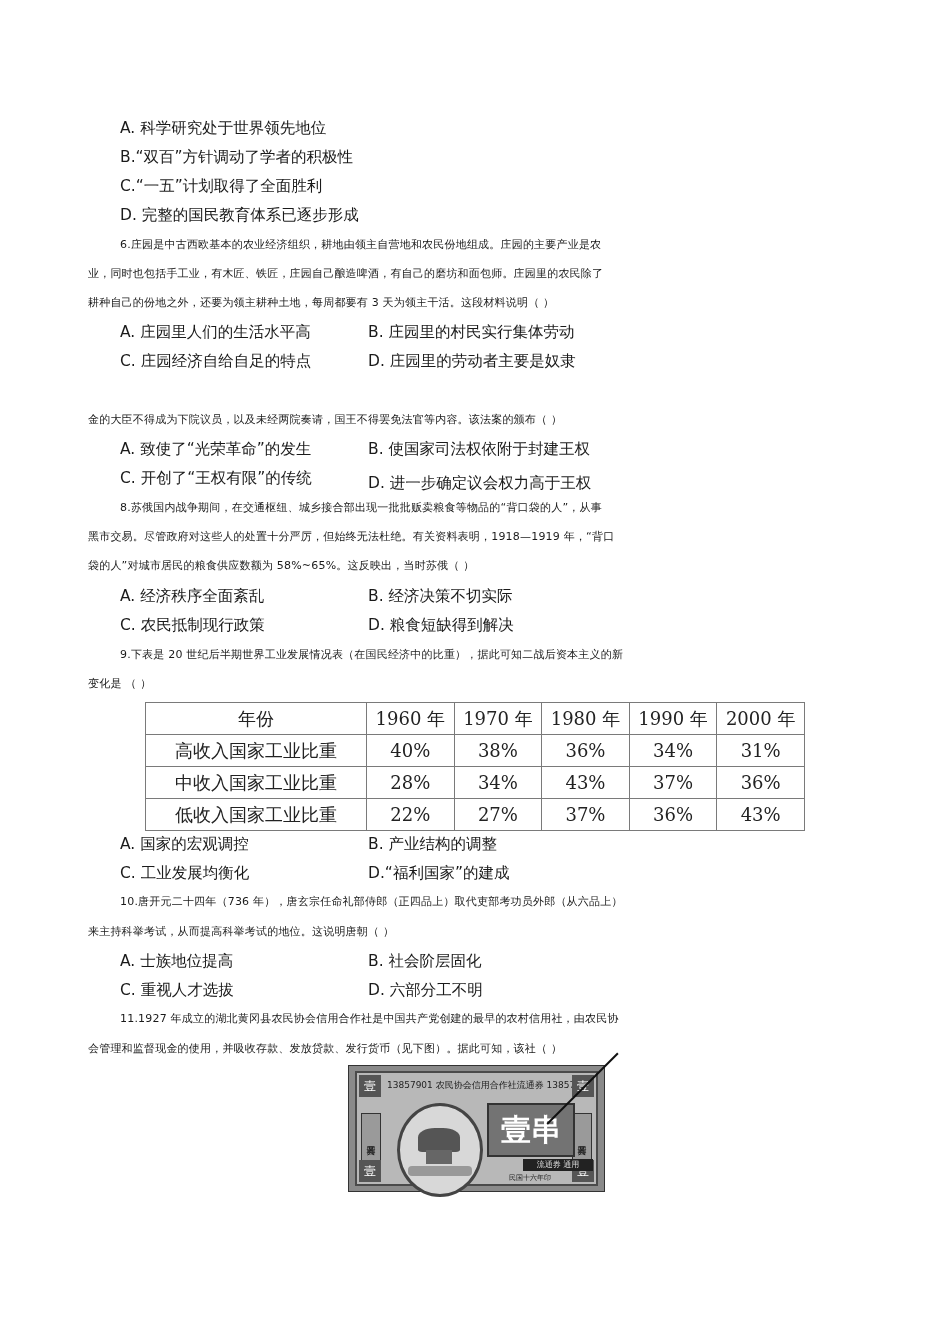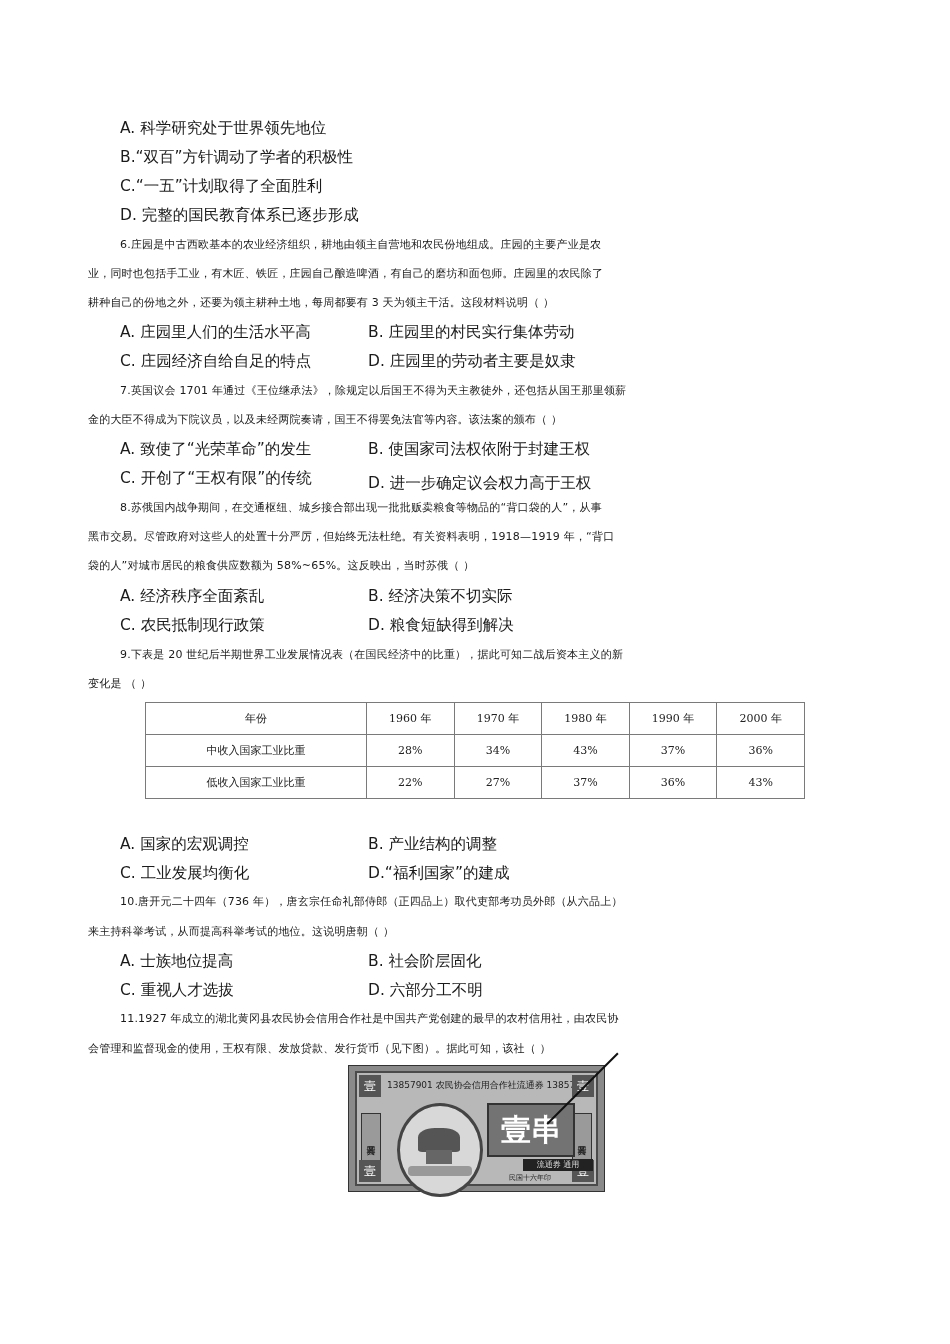--- a/index.html
+++ b/index.html
@@ -10,21 +10,21 @@
   }
   .page { position: absolute; left: 0; top: 0; width: 950px; height: 1344px; }
   .line {
     position: absolute; font-size: 11px; line-height: 20px; white-space: nowrap;
     letter-spacing: 0.2px;
   }
   .opt { position: absolute; font-size: 15.5px; line-height: 20px; white-space: nowrap; }
   table.data {
     position: absolute; left: 145px; top: 702px; width: 660px;
     border-collapse: collapse; font-family: "DejaVu Serif", "Liberation Serif", serif;
-    font-size: 11px; color: #222;
+    font-size: 18px; color: #222;
   }
   table.data td {
     border: 1.5px solid #7a7a7a; height: 31px; text-align: center; padding: 0;
   }
   table.data td.rh { width: 220px; }
   .note {
     position: absolute; left: 348px; top: 1065px; width: 255px; height: 125px;
     background: #8a8a8a; border: 1px solid #333;
   }
   .note .inner { position: absolute; left: 6px; top: 5px; right: 6px; bottom: 5px; background: #b8b8b8; border: 2px solid #4a4a4a; }
@@ -51,21 +51,20 @@
   <div class="opt" style="left:120px;top:205px">D.  完整的国民教育体系已逐步形成</div>
 
   <div class="line" style="left:120px;top:235px">6.庄园是中古西欧基本的农业经济组织，耕地由领主自营地和农民份地组成。庄园的主要产业是农</div>
   <div class="line" style="left:88px;top:264px">业，同时也包括手工业，有木匠、铁匠，庄园自己酿造啤酒，有自己的磨坊和面包师。庄园里的农民除了</div>
   <div class="line" style="left:88px;top:293px">耕种自己的份地之外，还要为领主耕种土地，每周都要有 3 天为领主干活。这段材料说明（    ）</div>
   <div class="opt" style="left:120px;top:322px">A.  庄园里人们的生活水平高</div>
   <div class="opt" style="left:368px;top:322px">B.  庄园里的村民实行集体劳动</div>
   <div class="opt" style="left:120px;top:351px">C.  庄园经济自给自足的特点</div>
   <div class="opt" style="left:368px;top:351px">D.  庄园里的劳动者主要是奴隶</div>
 
-  <div class="line" style="left:120px;top:381px">7.英国议会 1701 年通过《王位继承法》，除规定以后国王不得为天主教徒外，还包括从国王那里领薪</div>
   <div class="line" style="left:88px;top:410px">金的大臣不得成为下院议员，以及未经两院奏请，国王不得罢免法官等内容。该法案的颁布（    ）</div>
   <div class="opt" style="left:120px;top:439px">A.  致使了“光荣革命”的发生</div>
   <div class="opt" style="left:368px;top:439px">B.  使国家司法权依附于封建王权</div>
   <div class="opt" style="left:120px;top:468px">C.  开创了“王权有限”的传统</div>
   <div class="opt" style="left:368px;top:473px">D.  进一步确定议会权力高于王权</div>
 
   <div class="line" style="left:120px;top:498px">8.苏俄国内战争期间，在交通枢纽、城乡接合部出现一批批贩卖粮食等物品的“背口袋的人”，从事</div>
   <div class="line" style="left:88px;top:527px">黑市交易。尽管政府对这些人的处置十分严厉，但始终无法杜绝。有关资料表明，1918—1919 年，“背口</div>
   <div class="line" style="left:88px;top:556px">袋的人”对城市居民的粮食供应数额为 58%~65%。这反映出，当时苏俄（    ）</div>
   <div class="opt" style="left:120px;top:586px">A.  经济秩序全面紊乱</div>
@@ -78,20 +77,28 @@
 
   <table class="data">
     <tbody>
         <tr>
       <td class="rh">年份</td>
       <td>1960 年</td>
       <td>1970 年</td>
       <td>1980 年</td>
       <td>1990 年</td>
       <td>2000 年</td>
+    </tr>
+    <tr>
+      <td class="rh">高收入国家工业比重</td>
+      <td>40%</td>
+      <td>38%</td>
+      <td>36%</td>
+      <td>34%</td>
+      <td>31%</td>
     </tr>
     <tr>
       <td class="rh">中收入国家工业比重</td>
       <td>28%</td>
       <td>34%</td>
       <td>43%</td>
       <td>37%</td>
       <td>36%</td>
     </tr>
     <tr>
@@ -111,21 +118,21 @@
   <div class="opt" style="left:368px;top:863px">D.“福利国家”的建成</div>
 
   <div class="line" style="left:120px;top:892px">10.唐开元二十四年（736 年），唐玄宗任命礼部侍郎（正四品上）取代吏部考功员外郎（从六品上）</div>
   <div class="line" style="left:88px;top:922px">来主持科举考试，从而提高科举考试的地位。这说明唐朝（    ）</div>
   <div class="opt" style="left:120px;top:951px">A.  士族地位提高</div>
   <div class="opt" style="left:368px;top:951px">B.  社会阶层固化</div>
   <div class="opt" style="left:120px;top:980px">C.  重视人才选拔</div>
   <div class="opt" style="left:368px;top:980px">D.  六部分工不明</div>
 
   <div class="line" style="left:120px;top:1009px">11.1927 年成立的湖北黄冈县农民协会信用合作社是中国共产党创建的最早的农村信用社，由农民协</div>
-  <div class="line" style="left:88px;top:1039px">会管理和监督现金的使用，王权有限、发放贷款、发行货币（见下图）。据此可知，该社（    ）</div>
+  <div class="line" style="left:88px;top:1039px">会管理和监督现金的使用，并吸收存款、发放贷款、发行货币（见下图）。据此可知，该社（    ）</div>
 
   <div class="note">
     <div class="inner">
       <div class="topline">13857901 农民协会信用合作社流通券 13857901</div>
       <div class="side" style="left:4px">黄冈县</div>
       <div class="side" style="right:4px">黄冈县</div>
       <div class="corner" style="left:2px;top:2px">壹</div>
       <div class="corner" style="right:2px;top:2px">壹</div>
       <div class="corner" style="left:2px;bottom:2px">壹</div>
       <div class="corner" style="right:2px;bottom:2px">壹</div>

